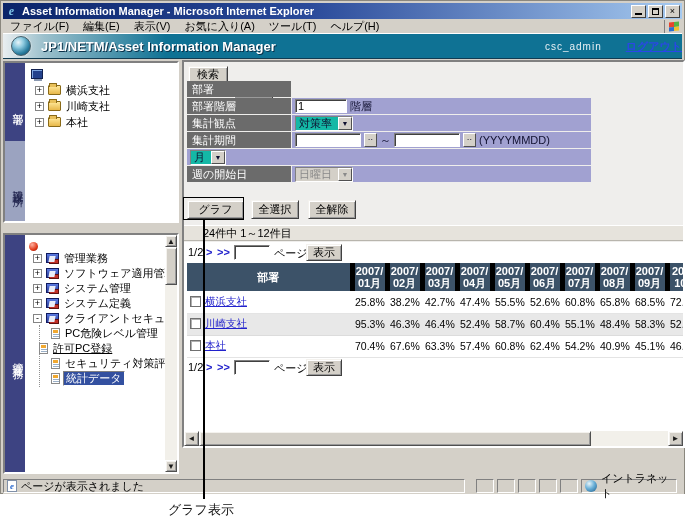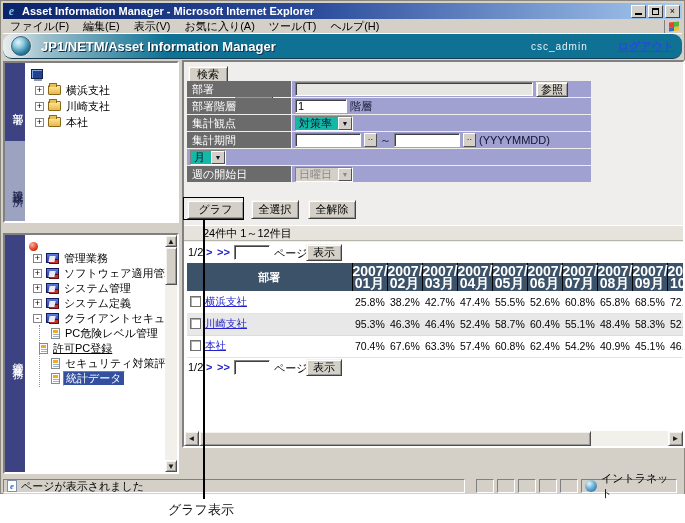--- a/index.html
+++ b/index.html
@@ -13,24 +13,24 @@
   .winbtn{width:15px;height:13px;background:#d4d0c8;border:1px solid;border-color:#fff #404040 #404040 #fff;margin-left:2px;position:relative;display:flex;align-items:center;justify-content:center;font-size:9px;line-height:9px;color:#000;}
   .winbtn .bar{position:absolute;left:3px;bottom:2px;width:7px;height:2px;background:#000;}
   .winbtn .box{width:7px;height:7px;border:1px solid #000;border-top-width:2px;}
   
   .menubar{position:absolute;left:2px;top:18px;width:679px;height:15px;background:#d4d0c8;border-bottom:1px solid #fff;display:flex;align-items:center;font-size:11px;color:#000;}
   .menubar .mi{padding:0 7px;white-space:nowrap;}
   .winlogo{margin-left:auto;width:18px;height:13px;background:#d4d0c8;border-left:1px solid #808080;display:flex;align-items:center;justify-content:center;}
   .flag{width:10px;height:9px;display:grid;grid-template-columns:5px 5px;grid-template-rows:4.5px 4.5px;transform:skewY(-6deg);}
   .flag i:nth-child(1){background:#e8442c;}.flag i:nth-child(2){background:#56b446;}.flag i:nth-child(3){background:#2e6fd0;}.flag i:nth-child(4){background:#f0c030;}
   
-  .appheader{position:absolute;left:2px;top:33px;width:679px;height:25px;background:linear-gradient(90deg,#e9eef0 0%,#9cc0cc 6%,#0f7294 24%,#0f7294 100%);border-bottom:1px solid #123c52;display:flex;align-items:center;border-radius:9px;}
+  .appheader{position:absolute;left:2px;top:33px;width:679px;height:25px;background:linear-gradient(90deg,#e9eef0 0%,#9cc0cc 6%,#0f7294 24%,#0f7294 100%);border-bottom:1px solid #123c52;display:flex;align-items:center;}
   .globe{width:20px;height:20px;border-radius:50%;margin-left:8px;background:radial-gradient(circle at 35% 30%,#e8f4f8 0%,#8ecbe0 30%,#2a7ea0 65%,#0c3e58 100%);border:1px solid #46606a;box-shadow:0 0 2px #fff;}
   .apptitle{color:#fff;font-size:13px;font-weight:bold;margin-left:10px;text-shadow:1px 1px 0 #0a3048;}
-  .hright{margin-left:auto;margin-right:8px;display:flex;align-items:center;gap:30px;}
+  .hright{margin-left:auto;margin-right:0;display:flex;align-items:center;gap:24px;}
   .huser{color:#e8f0f4;font-size:10px;letter-spacing:1px;}
   .hlogout{color:#2b46e8;font-size:11px;font-weight:bold;text-decoration:underline;cursor:pointer;}
   
   .pane{position:absolute;background:#fff;border:2px solid;border-color:#808080 #fff #fff #808080;}
   .pane-lt{left:2px;top:60px;width:176px;height:162px;}
   .pane-lb{left:2px;top:232px;width:176px;height:241px;}
   .pane-rt{left:181px;top:59px;width:503px;height:388px;background:#efeeec;overflow:hidden;}
   .tabstrip{position:absolute;left:0;top:0;bottom:0;width:20px;background:#fff;}
   .vtab{position:absolute;left:0;width:20px;display:flex;align-items:flex-start;justify-content:center;padding-top:8px;writing-mode:vertical-rl;text-orientation:upright;font-size:11px;letter-spacing:2px;cursor:pointer;}
   .vtab.act{background:#3d4382;color:#fff;}
@@ -75,21 +75,21 @@
   .sel.dis{background:#d4d0c8;color:#8a8a8a;}
   .pick{width:13px;height:14px;background:#d4d0c8;border:1px solid;border-color:#fff #505050 #505050 #fff;font-size:8px;line-height:8px;text-align:center;cursor:pointer;}
   .countband{position:absolute;left:0;top:163px;width:499px;height:16px;background:#e6e3dc;border-top:1px solid #fff;border-bottom:1px solid #b8b5ad;font-size:11px;display:flex;align-items:center;padding-left:19px;color:#000;}
   .whitebg{position:absolute;left:0;top:180px;width:499px;height:189px;background:#fff;}
   .pgbar{position:absolute;left:0;width:499px;height:17px;font-size:11px;color:#000;}
   .pgbar .pg{position:absolute;top:2px;}
   .plink{color:#2222cc;font-weight:bold;cursor:pointer;}
   .pgin{position:absolute;width:36px;height:15px;top:1px;}
   
   .dtbl{position:absolute;left:3px;top:201px;border-collapse:collapse;table-layout:fixed;width:515px;}
-  .dtbl th{background:#3c5268;color:#fff;font-weight:bold;font-size:14px;height:28px;border-left:1px solid #000000;padding:0;text-align:center;vertical-align:middle;}
+  .dtbl th{background:#3c5268;color:#fff;font-weight:bold;font-size:11px;height:28px;border-left:5px solid #000000;padding:0;text-align:center;vertical-align:middle;}
   .dtbl th:first-child{border-left:none;font-size:11px;}
   .dtbl td{font-size:10.5px;height:22px;padding:0 0 0 3px;color:#000;white-space:nowrap;overflow:hidden;}
   .dtbl tr.r0 td{background:#fff;border-bottom:1px solid #e4e4e4;}
   .dtbl tr.r1 td{background:#e8e8e8;border-bottom:1px solid #dcdcdc;}
   .cb{display:inline-block;width:11px;height:11px;background:#fff;border:1px solid #707070;box-shadow:inset 1px 1px 0 #b0b0b0;vertical-align:-2px;margin-right:4px;cursor:pointer;}
   .rowlink{color:#2222cc;text-decoration:underline;cursor:pointer;}
   .mh span{display:block;line-height:12px;}
   
   .statusbar{position:absolute;left:2px;top:477px;width:681px;height:16px;background:#d4d0c8;display:flex;align-items:center;font-size:11px;}
   .sseg{height:14px;border:1px solid;border-color:#808080 #fff #fff #808080;display:flex;align-items:center;margin-right:3px;background:#d4d0c8;}
@@ -233,24 +233,20 @@
     </div>
 
     <div class="pane pane-rt">
       <div class="rc">
         <div class="btn" style="position:absolute;left:4px;top:4px;width:40px;height:17px;">検索</div>
         <div class="btn" style="position:absolute;left:49px;top:8px;width:40px;height:17px;margin-top:12px;">CSV</div>
 
         <div class="formtbl">
           <div class="frow">
             <div class="fl">部署</div>
-            <div class="fv">
-              <input class="tin" style="width: 238px;" disabled="" value="">
-              <span class="btn" style="width:32px;height:15px;">参照</span>
-            </div>
           </div>
           <div class="frow">
             <div class="fl">部署階層</div>
             <div class="fv">
               <input class="tin" style="width: 52px;" value="1">
               <span>階層</span>
             </div>
           </div>
           <div class="frow">
             <div class="fl">集計観点</div>

